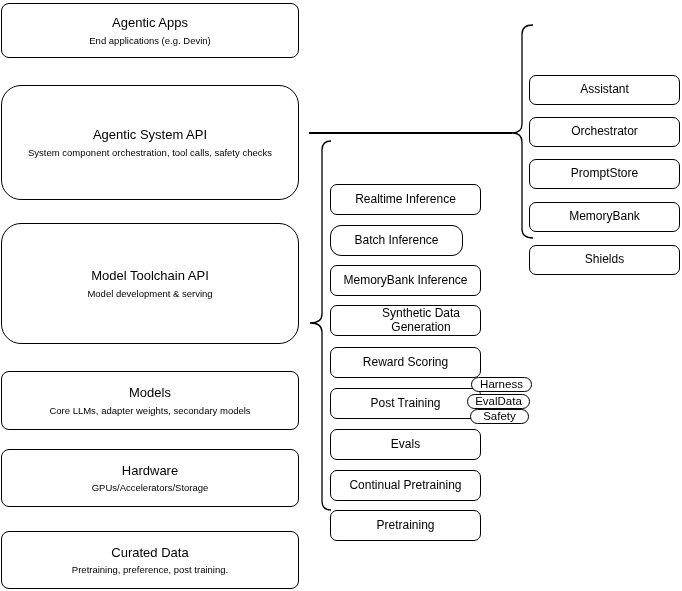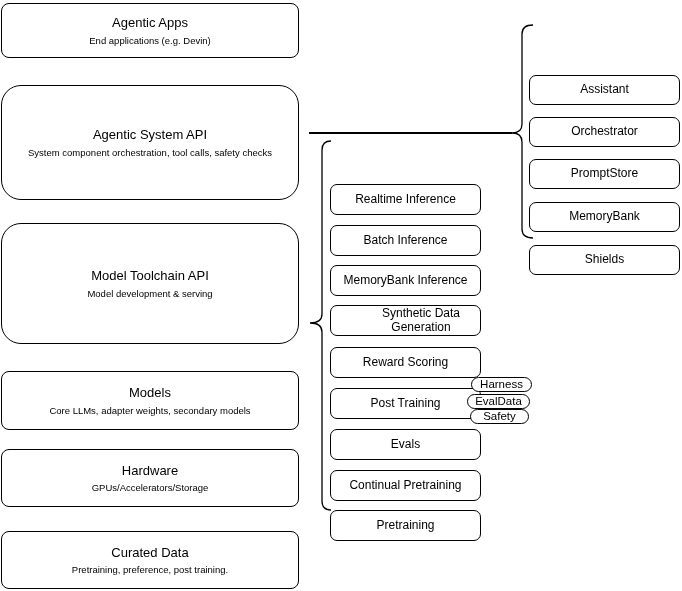--- a/index.html
+++ b/index.html
@@ -62,21 +62,21 @@
   </div>
 
   <div class="node" style="left:1px; top:531px; width:298px; height:58px;">
     <div class="title">Curated Data</div>
     <div class="subtitle">Pretraining, preference, post training.</div>
   </div>
 
   <div class="node small-label" style="left:330px; top:144px; width:151px; height:31px;">
     <span>Realtime Inference</span>
   </div>
-  <div class="node small-label" style="left:330px; top:185px; width:151px; height:31px;">
+  <div class="node small-label" style="left:330px; top:185px; width:133px; height:31px;border-radius:11px;">
     <span>Batch Inference</span>
   </div>
   <div class="node small-label" style="left:330px; top:225px; width:151px; height:31px;">
     <span>MemoryBank Inference</span>
   </div>
   <div class="node small-label" style="left:330px; top:265px; width:151px; height:31px;padding-left:31px;">
     <span>Synthetic Data Generation</span>
   </div>
   <div class="node small-label" style="left:330px; top:307px; width:151px; height:31px;">
     <span>Reward Scoring</span>

